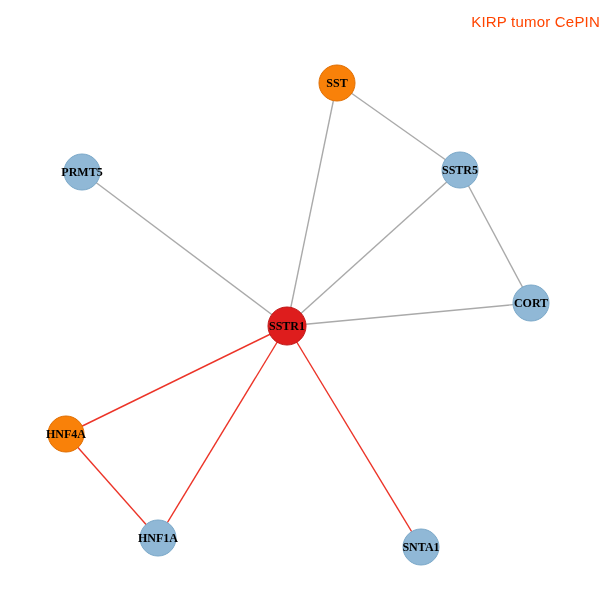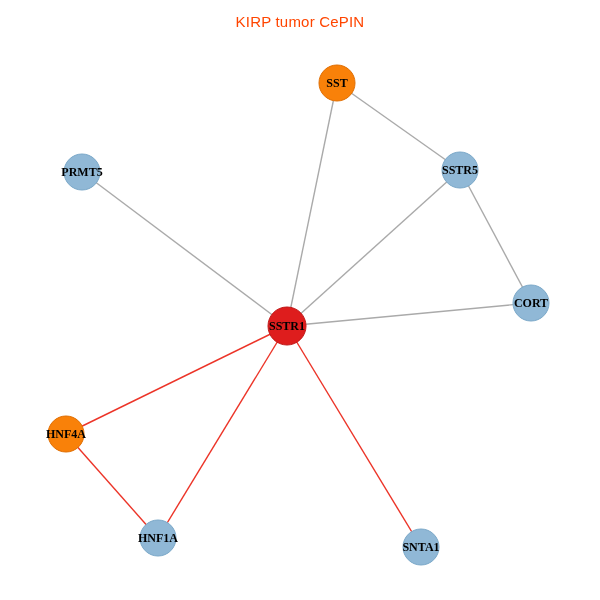--- a/index.html
+++ b/index.html
@@ -13,21 +13,21 @@
     width: 600px;
     height: 600px;
     background: #ffffff;
     overflow: hidden;
   }
   .plot-title {
     position: absolute;
     top: 13px;
     left: 0;
     width: 600px;
-    text-align: center;
+    text-align: right;
     font-family: "Liberation Sans", sans-serif;
     font-size: 15px;
     font-weight: 400;
     letter-spacing: 0.2px;
   }
   svg.graph-canvas {
     position: absolute;
     top: 0;
     left: 0;
   }

